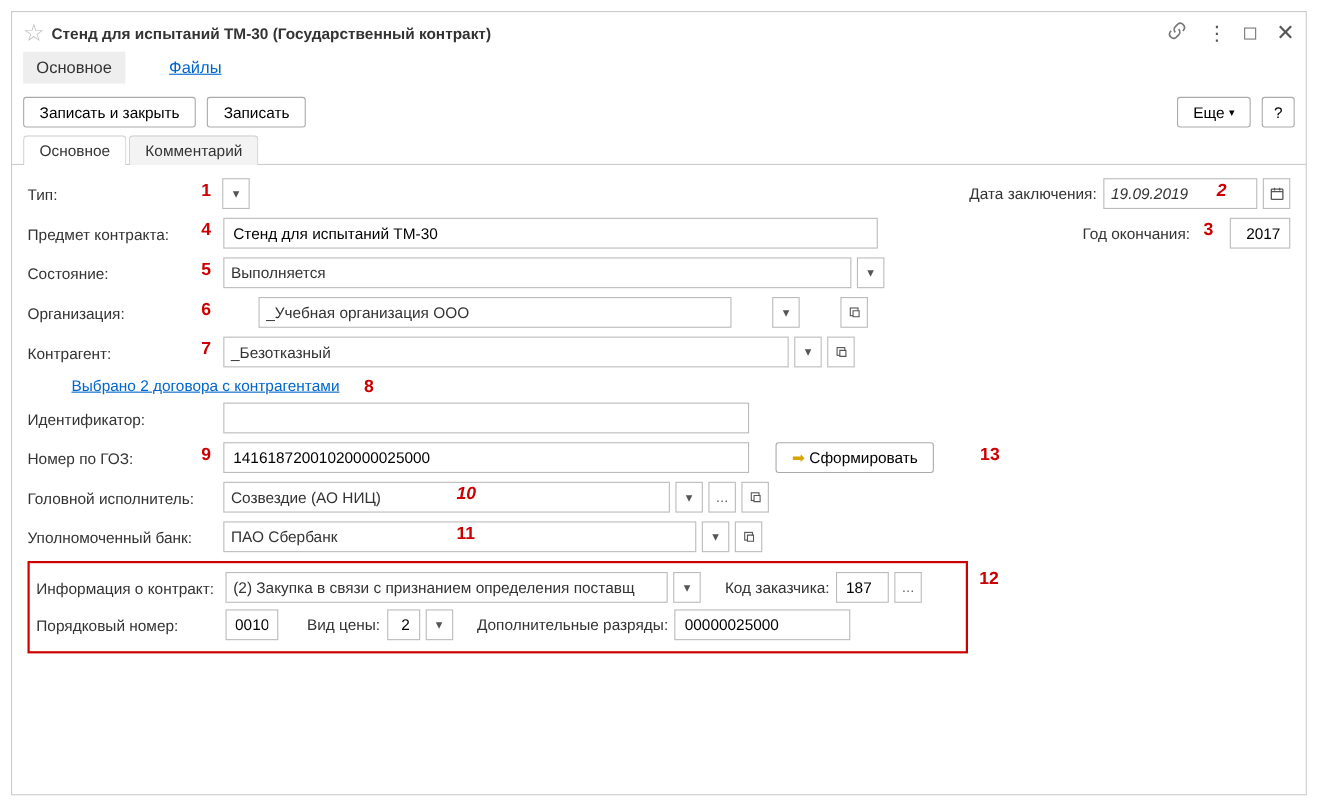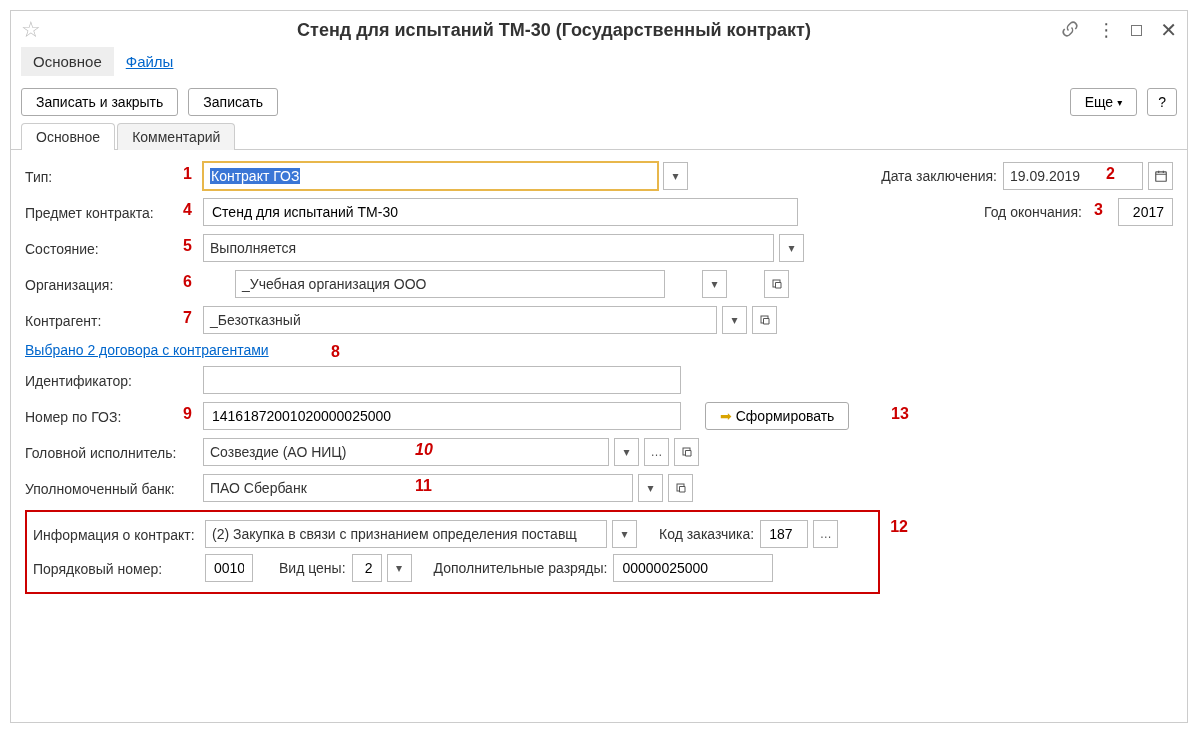--- a/index.html
+++ b/index.html
@@ -24,24 +24,23 @@
     align-items: center;
     padding: 6px 10px 4px 10px;
   }
   .titlebar .star {
     color: #bbb;
     font-size: 22px;
     margin-right: 6px;
     cursor: pointer;
   }
   .titlebar .title {
-    font-size: 18px;
+    font-size: 14px;
     font-weight: 600;
     flex: 1;
-    text-align: center;
   }
   .titlebar .win-icons {
     display: flex;
     gap: 18px;
     align-items: center;
     color: #555;
   }
   .titlebar .win-icons span { cursor: pointer; font-size: 16px; line-height: 1; }
   .subtabs {
     display: flex;
@@ -153,20 +152,21 @@
     background: #fff;
     cursor: pointer;
     font-size: 12px;
     color: #555;
     margin-left: -1px;
   }
   .link {
     color: #0066cc;
     text-decoration: underline;
     cursor: pointer;
+    padding-left: 40px;
   }
   .arrow-right {
     color: #d9a400;
     font-size: 14px;
   }
   .redbox {
     border: 2px solid #c00;
     padding: 8px 6px 4px 6px;
     margin-top: 4px;
   }
@@ -213,27 +213,24 @@
   <div class="tabstrip">
     <div class="tab active">Основное</div>
     <div class="tab">Комментарий</div>
   </div>
 
   <div class="form" style="position:relative;">
 
     <div class="row" style="position:relative;">
       <span class="label">Тип:</span>
       <span class="badge" style="left:158px;top:3px;">1</span>
-      <div class="field selected" style="width:455px;">
-        <span class="seltext">Контракт ГОЗ</span>
-      </div>
       <span class="ddbtn">▾</span>
       <div class="spacer"></div>
       <span>Дата заключения:</span>
-      <div class="field" style="width:140px;">
+      <div class="field" style="width:140px;font-style:italic;">
         <span>19.09.2019</span>
         <span class="badge" style="right:58px;top:3px;">2</span>
       </div>
       <span class="ddbtn">
         <svg width="14" height="14" viewBox="0 0 24 24" fill="none" stroke="#555" stroke-width="2">
             <rect x="3" y="5" width="18" height="16" rx="1"></rect>
             <path d="M3 9h18M8 3v4M16 3v4"></path>
           </svg>
       </span>
     </div>

